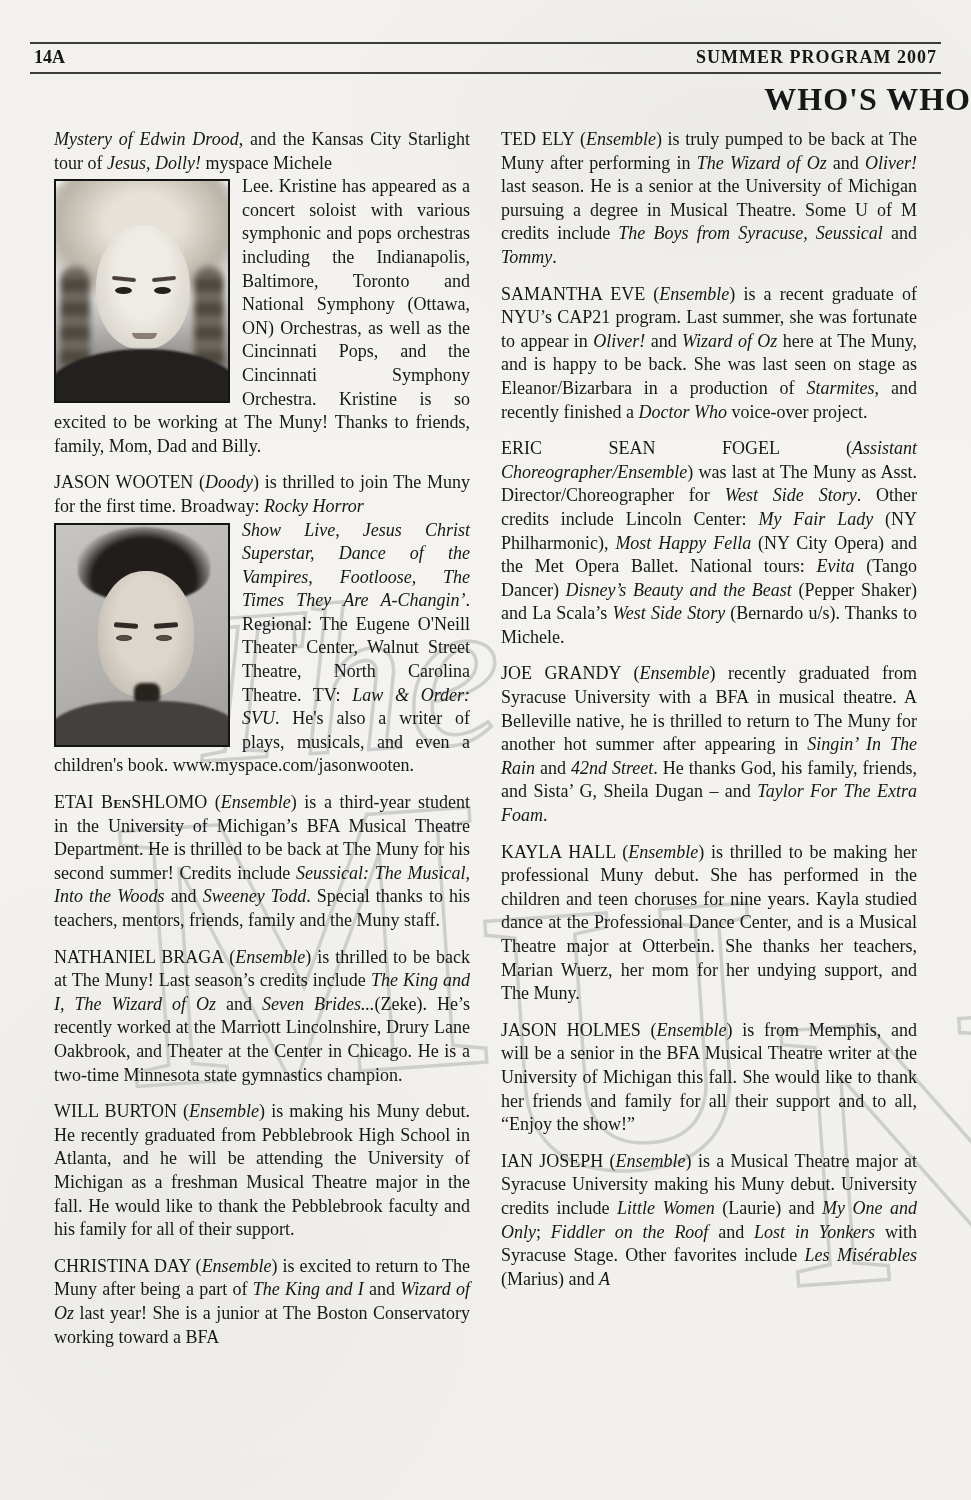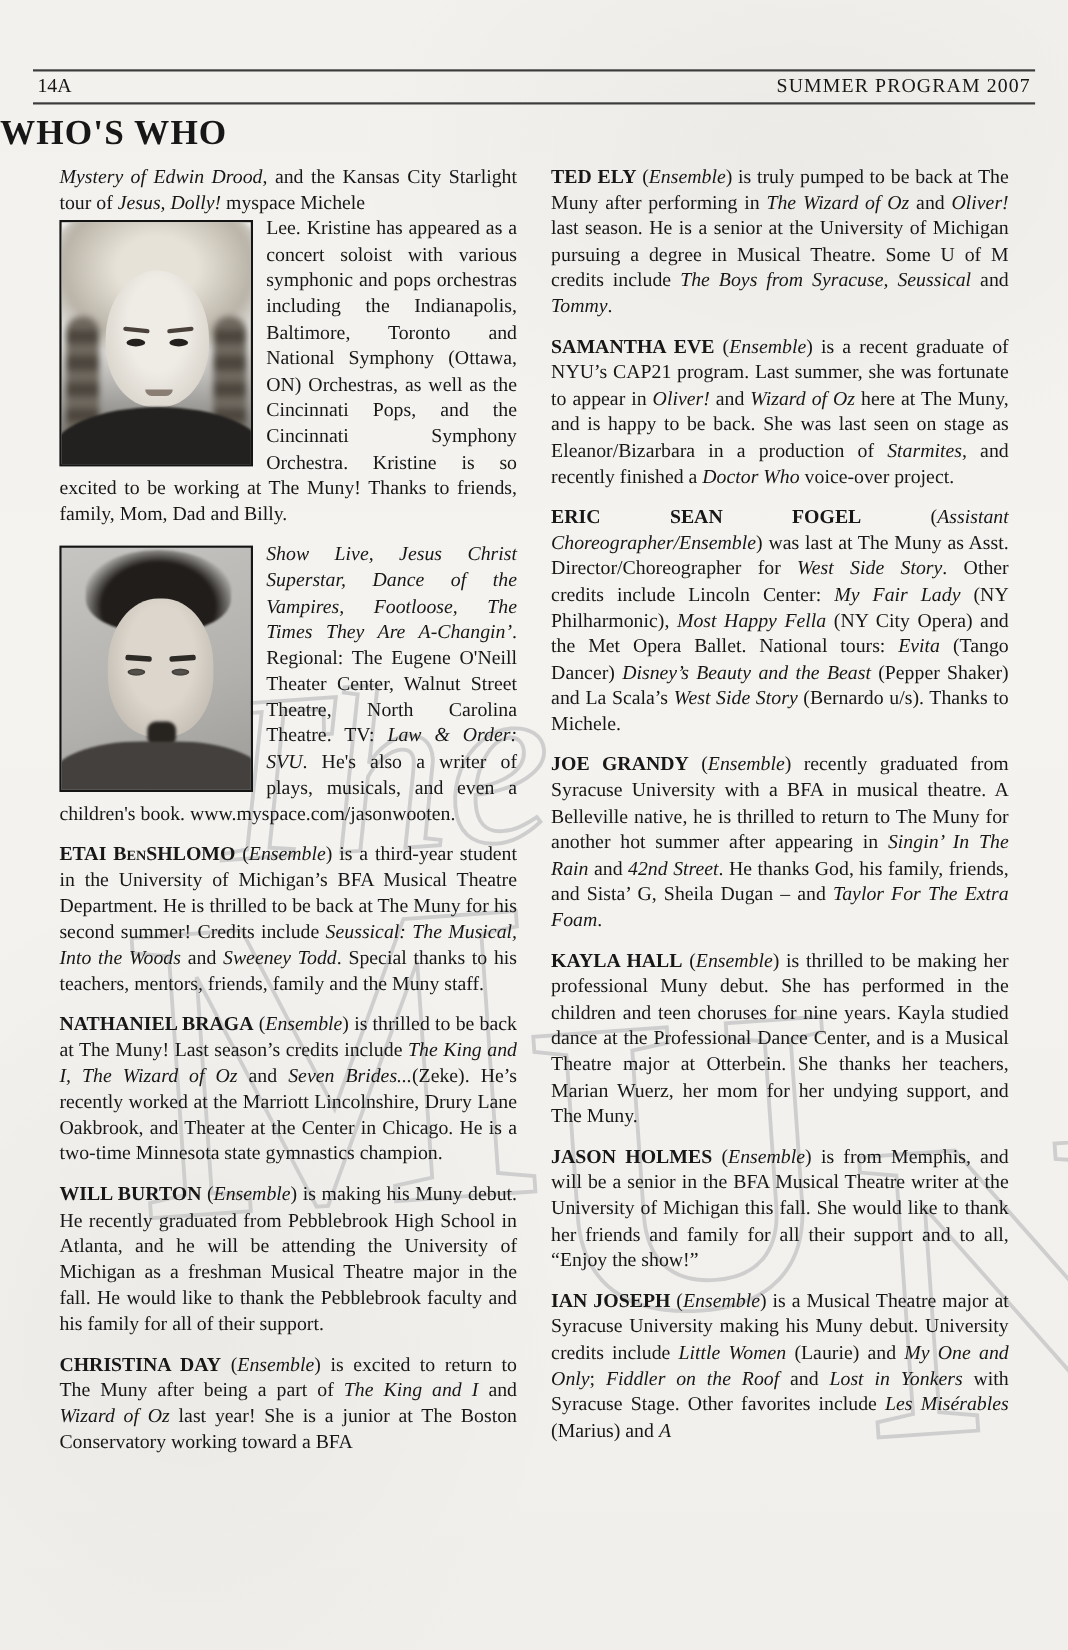--- a/index.html
+++ b/index.html
@@ -13,50 +13,51 @@
       linear-gradient(180deg,#f2f1ed 0%,#f4f3ef 40%,#f0efeb 100%);
   }
   .page { position:relative; width:971px; height:1500px; }
 
   
   .watermark { position:absolute; inset:0; z-index:0; pointer-events:none; }
 
   
   .masthead {
     position:relative; z-index:2;
-    margin:63px 30px 0 30px;
+    margin:42px 30px 0 30px;
     border-top:2px solid #3c3c3c;
     border-bottom:2px solid #3c3c3c;
     padding:3px 4px 4px 4px;
     display:flex; justify-content:space-between; align-items:baseline;
     font-size:18px;
+    font-weight:bold;
   }
   .masthead .right { letter-spacing:1px;text-align:right; }
 
   .page-title {
     position:relative; z-index:2;
-    text-align:left; font-weight:bold;
+    text-align:right; font-weight:bold;
     font-size:32px; letter-spacing:1px;
     margin:7px 0 10px 0;
   }
 
   
   .columns {
     position:relative; z-index:2;
     display:flex; gap:31px; padding:0 54px;
   }
   .col { width:416px; }
   .para {
     text-align:justify;
     font-size:18px; line-height:23.6px;
     margin:0 0 13px 0;
   }
   .para.cont { margin-bottom:0; }
   .seg-r { }
-  .seg-b { font-weight:bold; }
+  .seg-b { font-weight:normal; }
   .seg-i { font-style:italic; }
   .seg-bsc { font-weight:bold; font-variant:small-caps; }
   .clearfix::after { content:""; display:block; clear:both; }
 
   
   .photo-float {
     float:left; width:176px; height:224px;
     margin:4px 12px 4px 0;
     border:2px solid #141414; box-sizing:border-box;
     position:relative; overflow:hidden;
@@ -156,20 +157,21 @@
           <span class="brow l"></span>
           <span class="brow r"></span>
           <span class="eye l"></span>
           <span class="eye r"></span>
           <span class="mouth"></span>
           <span class="torso"></span>
         </span>
         <span><span class="seg-r">Lee. Kristine has appeared as a concert soloist with various symphonic and pops orchestras including the Indianapolis, Baltimore, Toronto and National Symphony (Ottawa, ON) Orchestras, as well as the Cincinnati Pops, and the Cincinnati Symphony Orchestra. Kristine is so excited to be working at The Muny! Thanks to friends, family, Mom, Dad and Billy.</span></span>
       </div>
 
+      <p class="para cont"><span class="seg-b">JASON WOOTEN</span><span class="seg-r"> (</span><span class="seg-i">Doody</span><span class="seg-r">) is thrilled to join The Muny for the first time. Broadway: </span><span class="seg-i">Rocky Horror</span></p>
 
       <div class="para clearfix">
         <span class="photo-float photo-2" title="black-and-white headshot of Jason Wooten, man with short dark hair and goatee">
           <span class="hair"></span>
           <span class="face"></span>
           <span class="brow l"></span>
           <span class="brow r"></span>
           <span class="eye l"></span>
           <span class="eye r"></span>
           <span class="goatee"></span>

